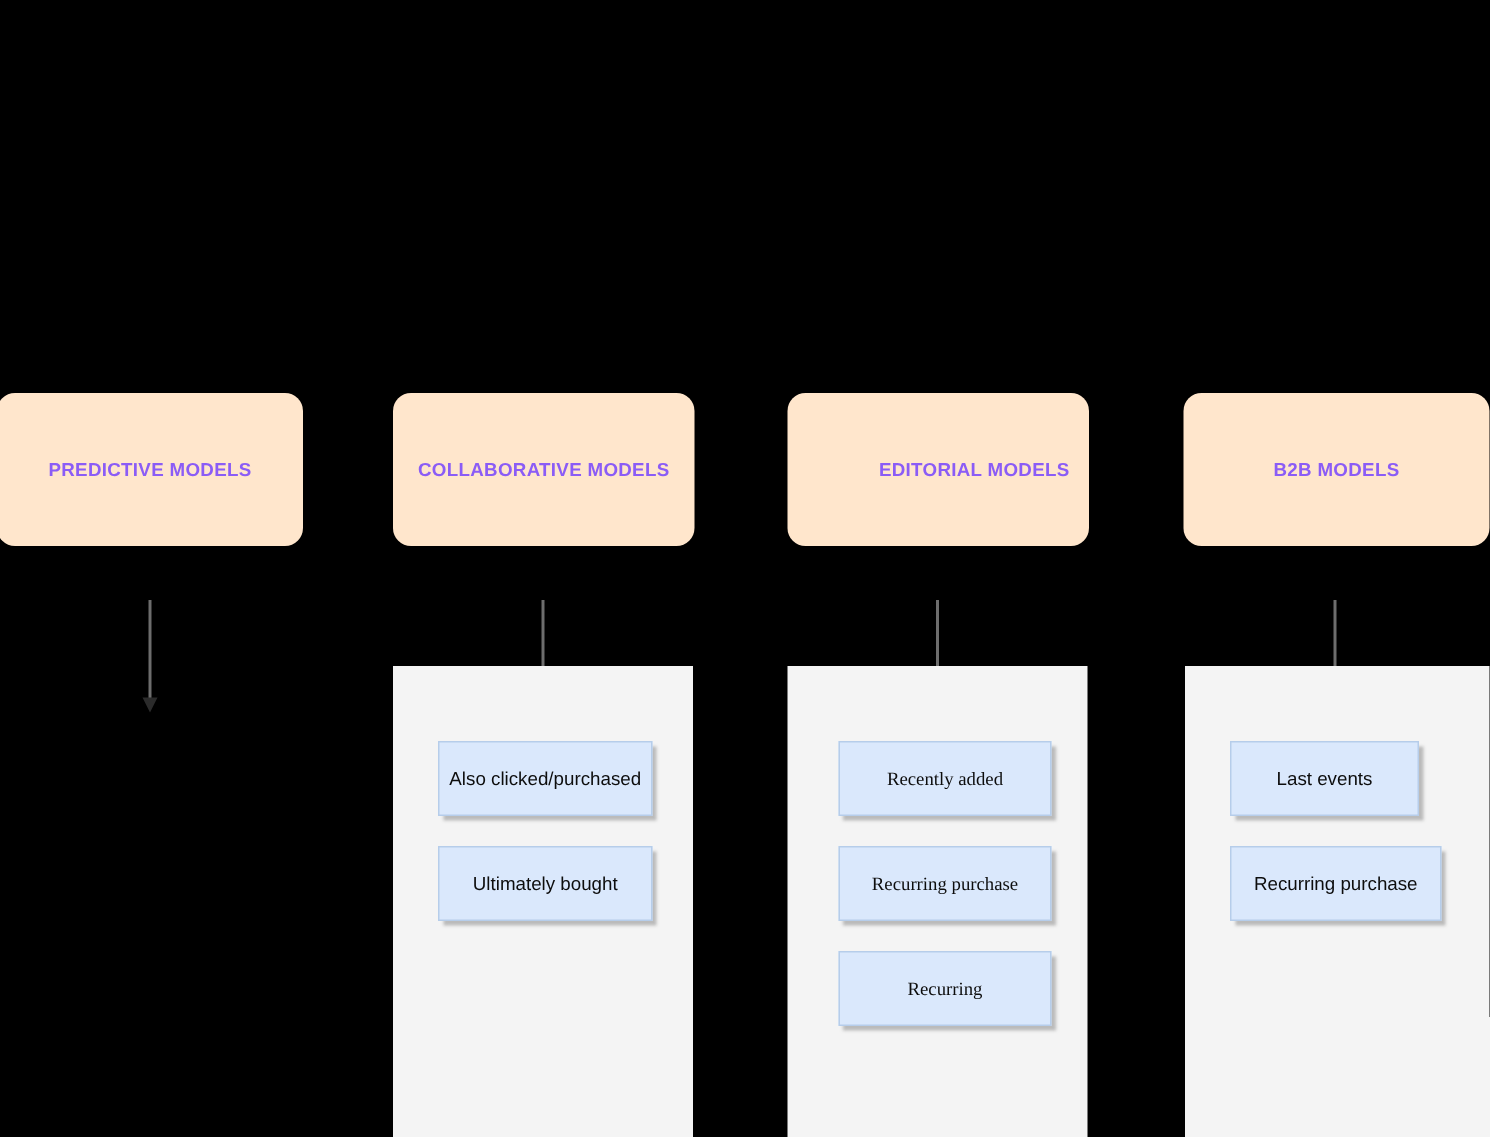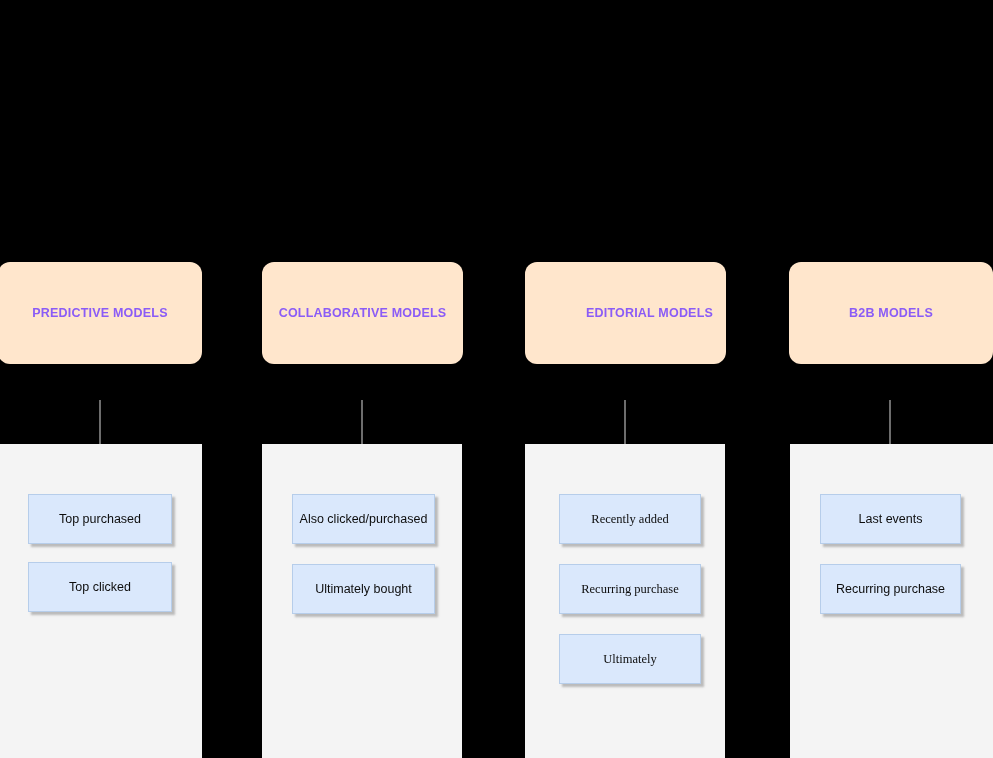--- a/index.html
+++ b/index.html
@@ -141,52 +141,44 @@
   </div>
   <div class="model-box m3">
     <span class="model-label">B2B MODELS</span>
   </div>
 
   <div class="arrow a0"></div>
   <div class="arrow a1"></div>
   <div class="arrow a2"></div>
   <div class="arrow a3"></div>
 
-  <div class="panel p0">
-    <div class="item-box" style="left:28px; top:50px; width:144px;">
-      <span class="item-label">Top purchased</span>
-    </div>
-    <div class="item-box" style="left:28px; top:118px; width:144px;">
-      <span class="item-label">Top clicked</span>
-    </div>
-  </div>
 
   <div class="panel p1">
     <div class="item-box" style="left:30px; top:50px; width:143px;">
       <span class="item-label">Also clicked/purchased</span>
     </div>
     <div class="item-box" style="left:30px; top:120px; width:143px;">
       <span class="item-label">Ultimately bought</span>
     </div>
   </div>
 
   <div class="panel p2">
     <div class="item-box" style="left:34px; top:50px; width:142px;">
       <span class="item-label">Recently added</span>
     </div>
     <div class="item-box" style="left:34px; top:120px; width:142px;">
       <span class="item-label">Recurring purchase</span>
     </div>
     <div class="item-box" style="left:34px; top:190px; width:142px;">
-      <span class="item-label">Ultimately</span>
+      <span class="item-label">Recurring</span>
     </div>
   </div>
 
   <div class="panel p3">
-    <div class="item-box" style="left:30px; top:50px; width:141px;">
+    <div class="item-box" style="left:30px; top:50px; width:126px;">
       <span class="item-label">Last events</span>
     </div>
     <div class="item-box" style="left:30px; top:120px; width:141px;">
       <span class="item-label">Recurring purchase</span>
     </div>
   </div>
 
 </div>
 
 </body></html>

